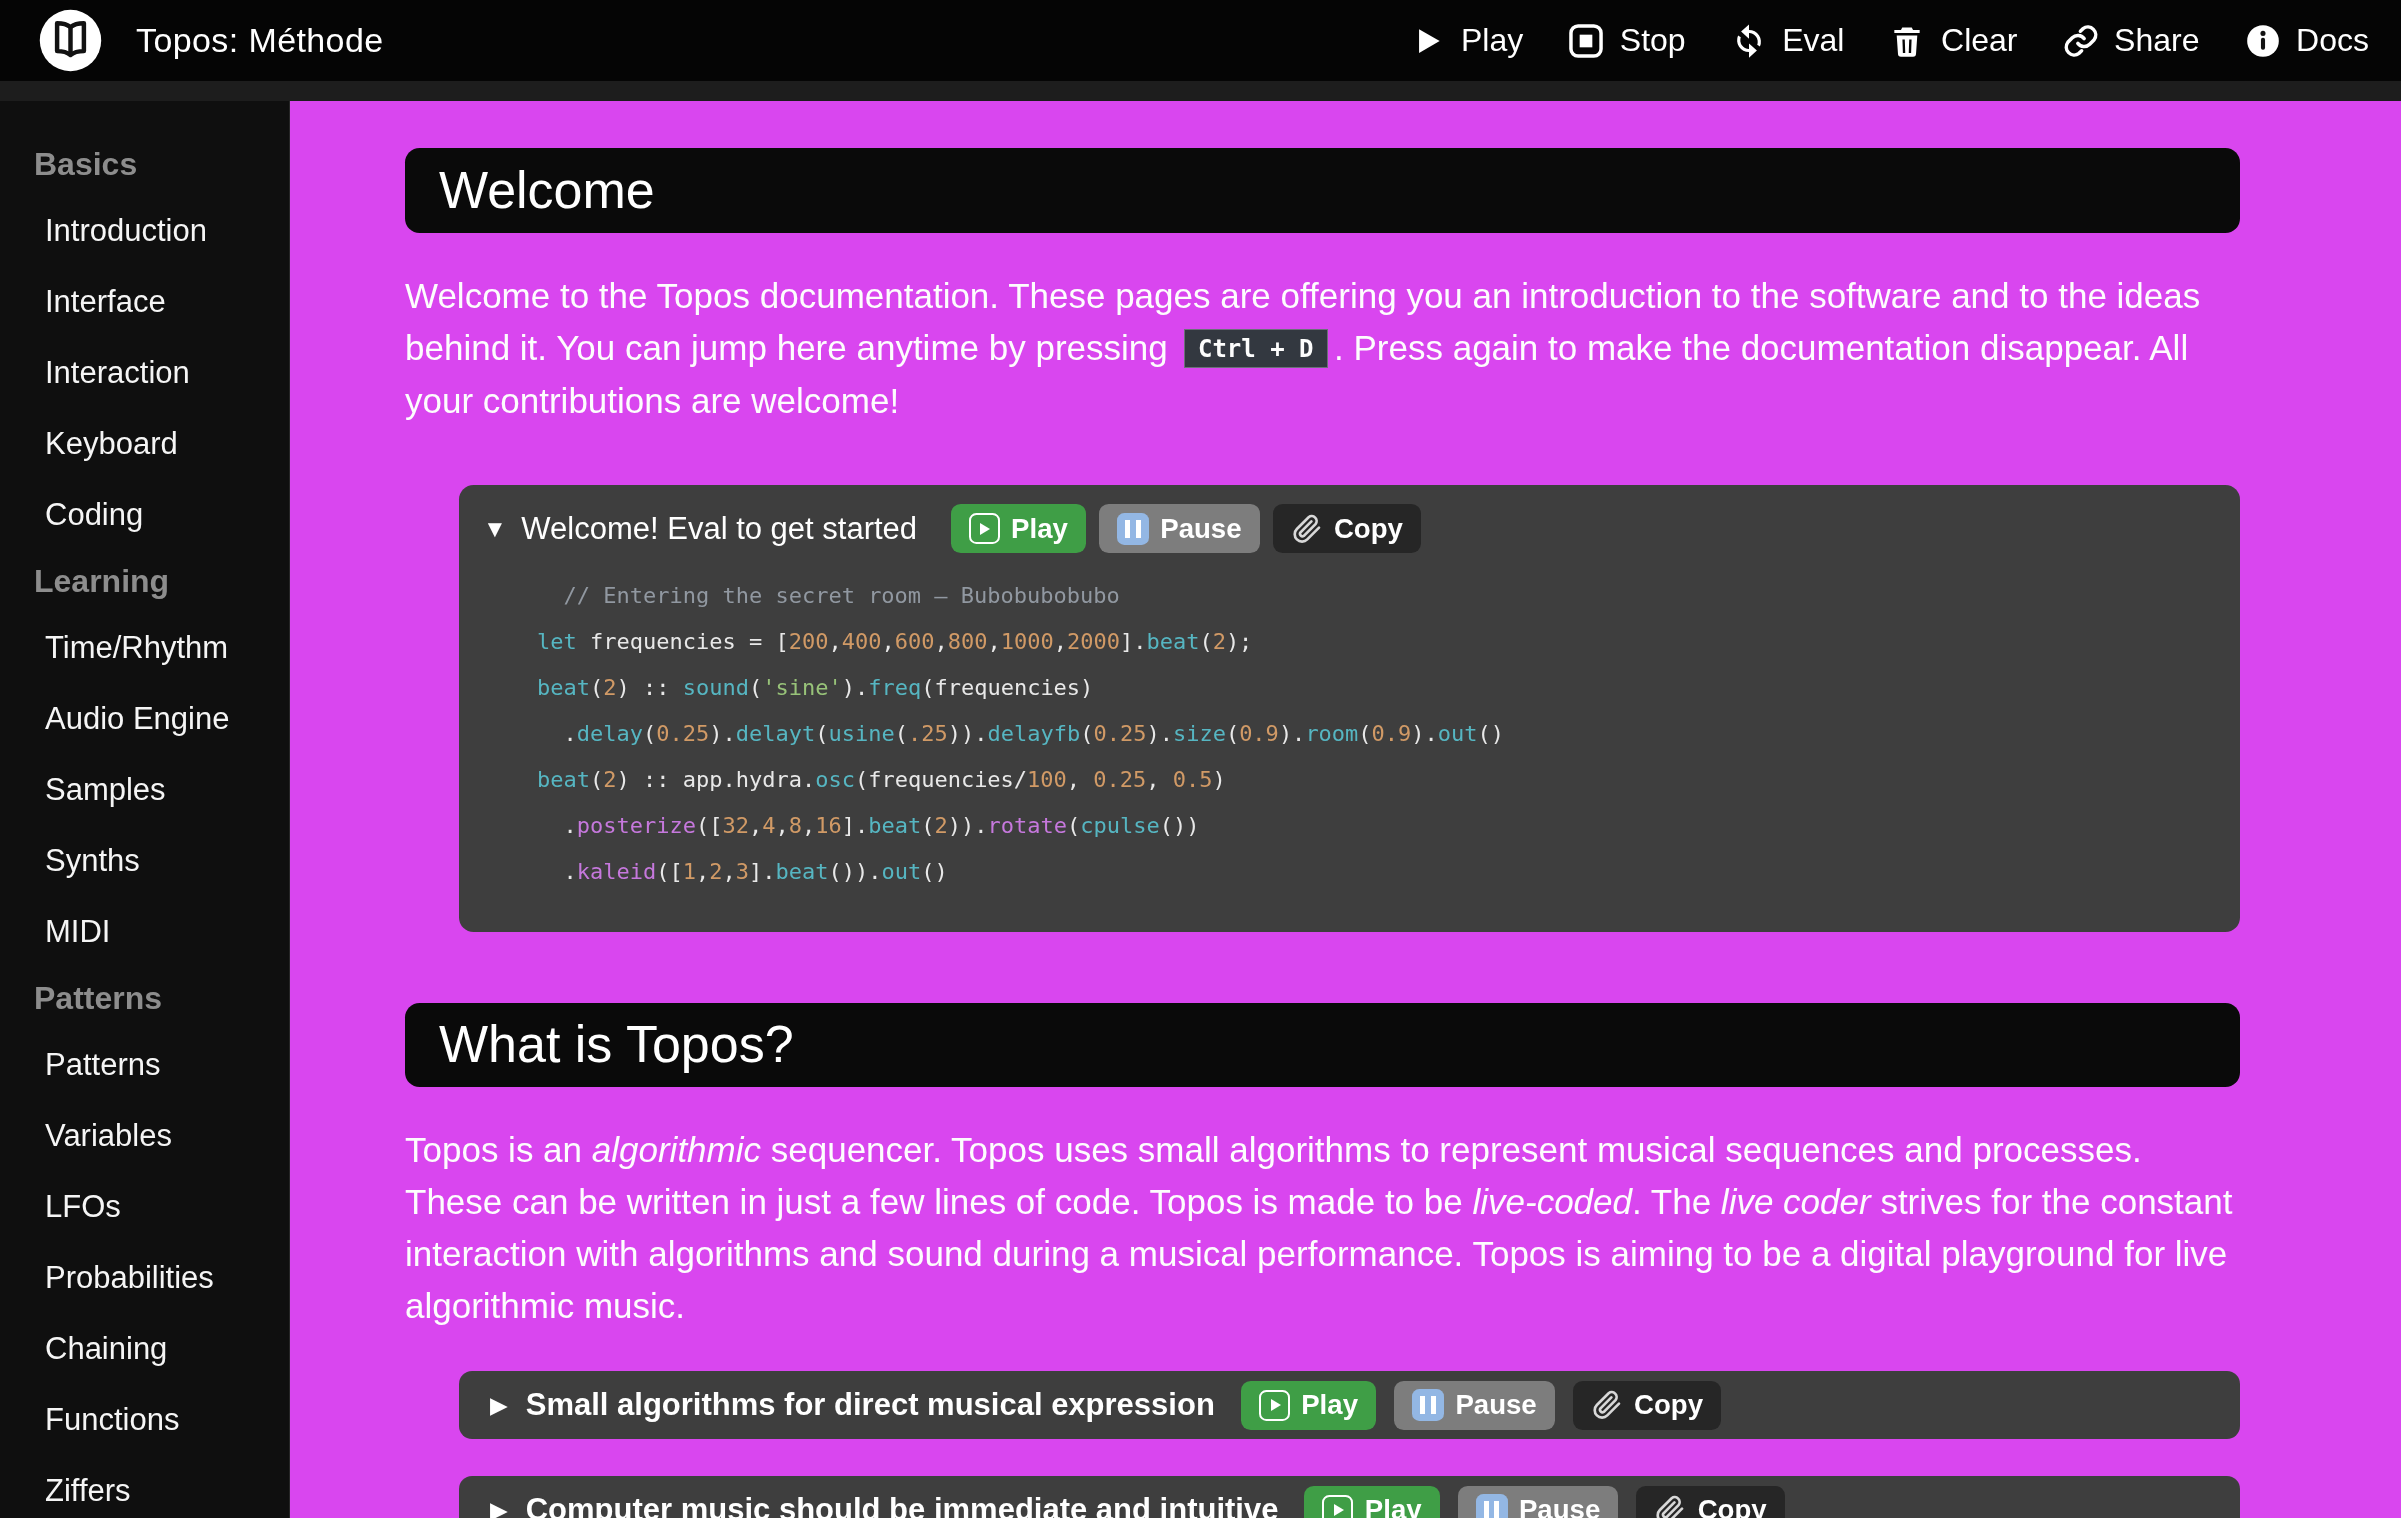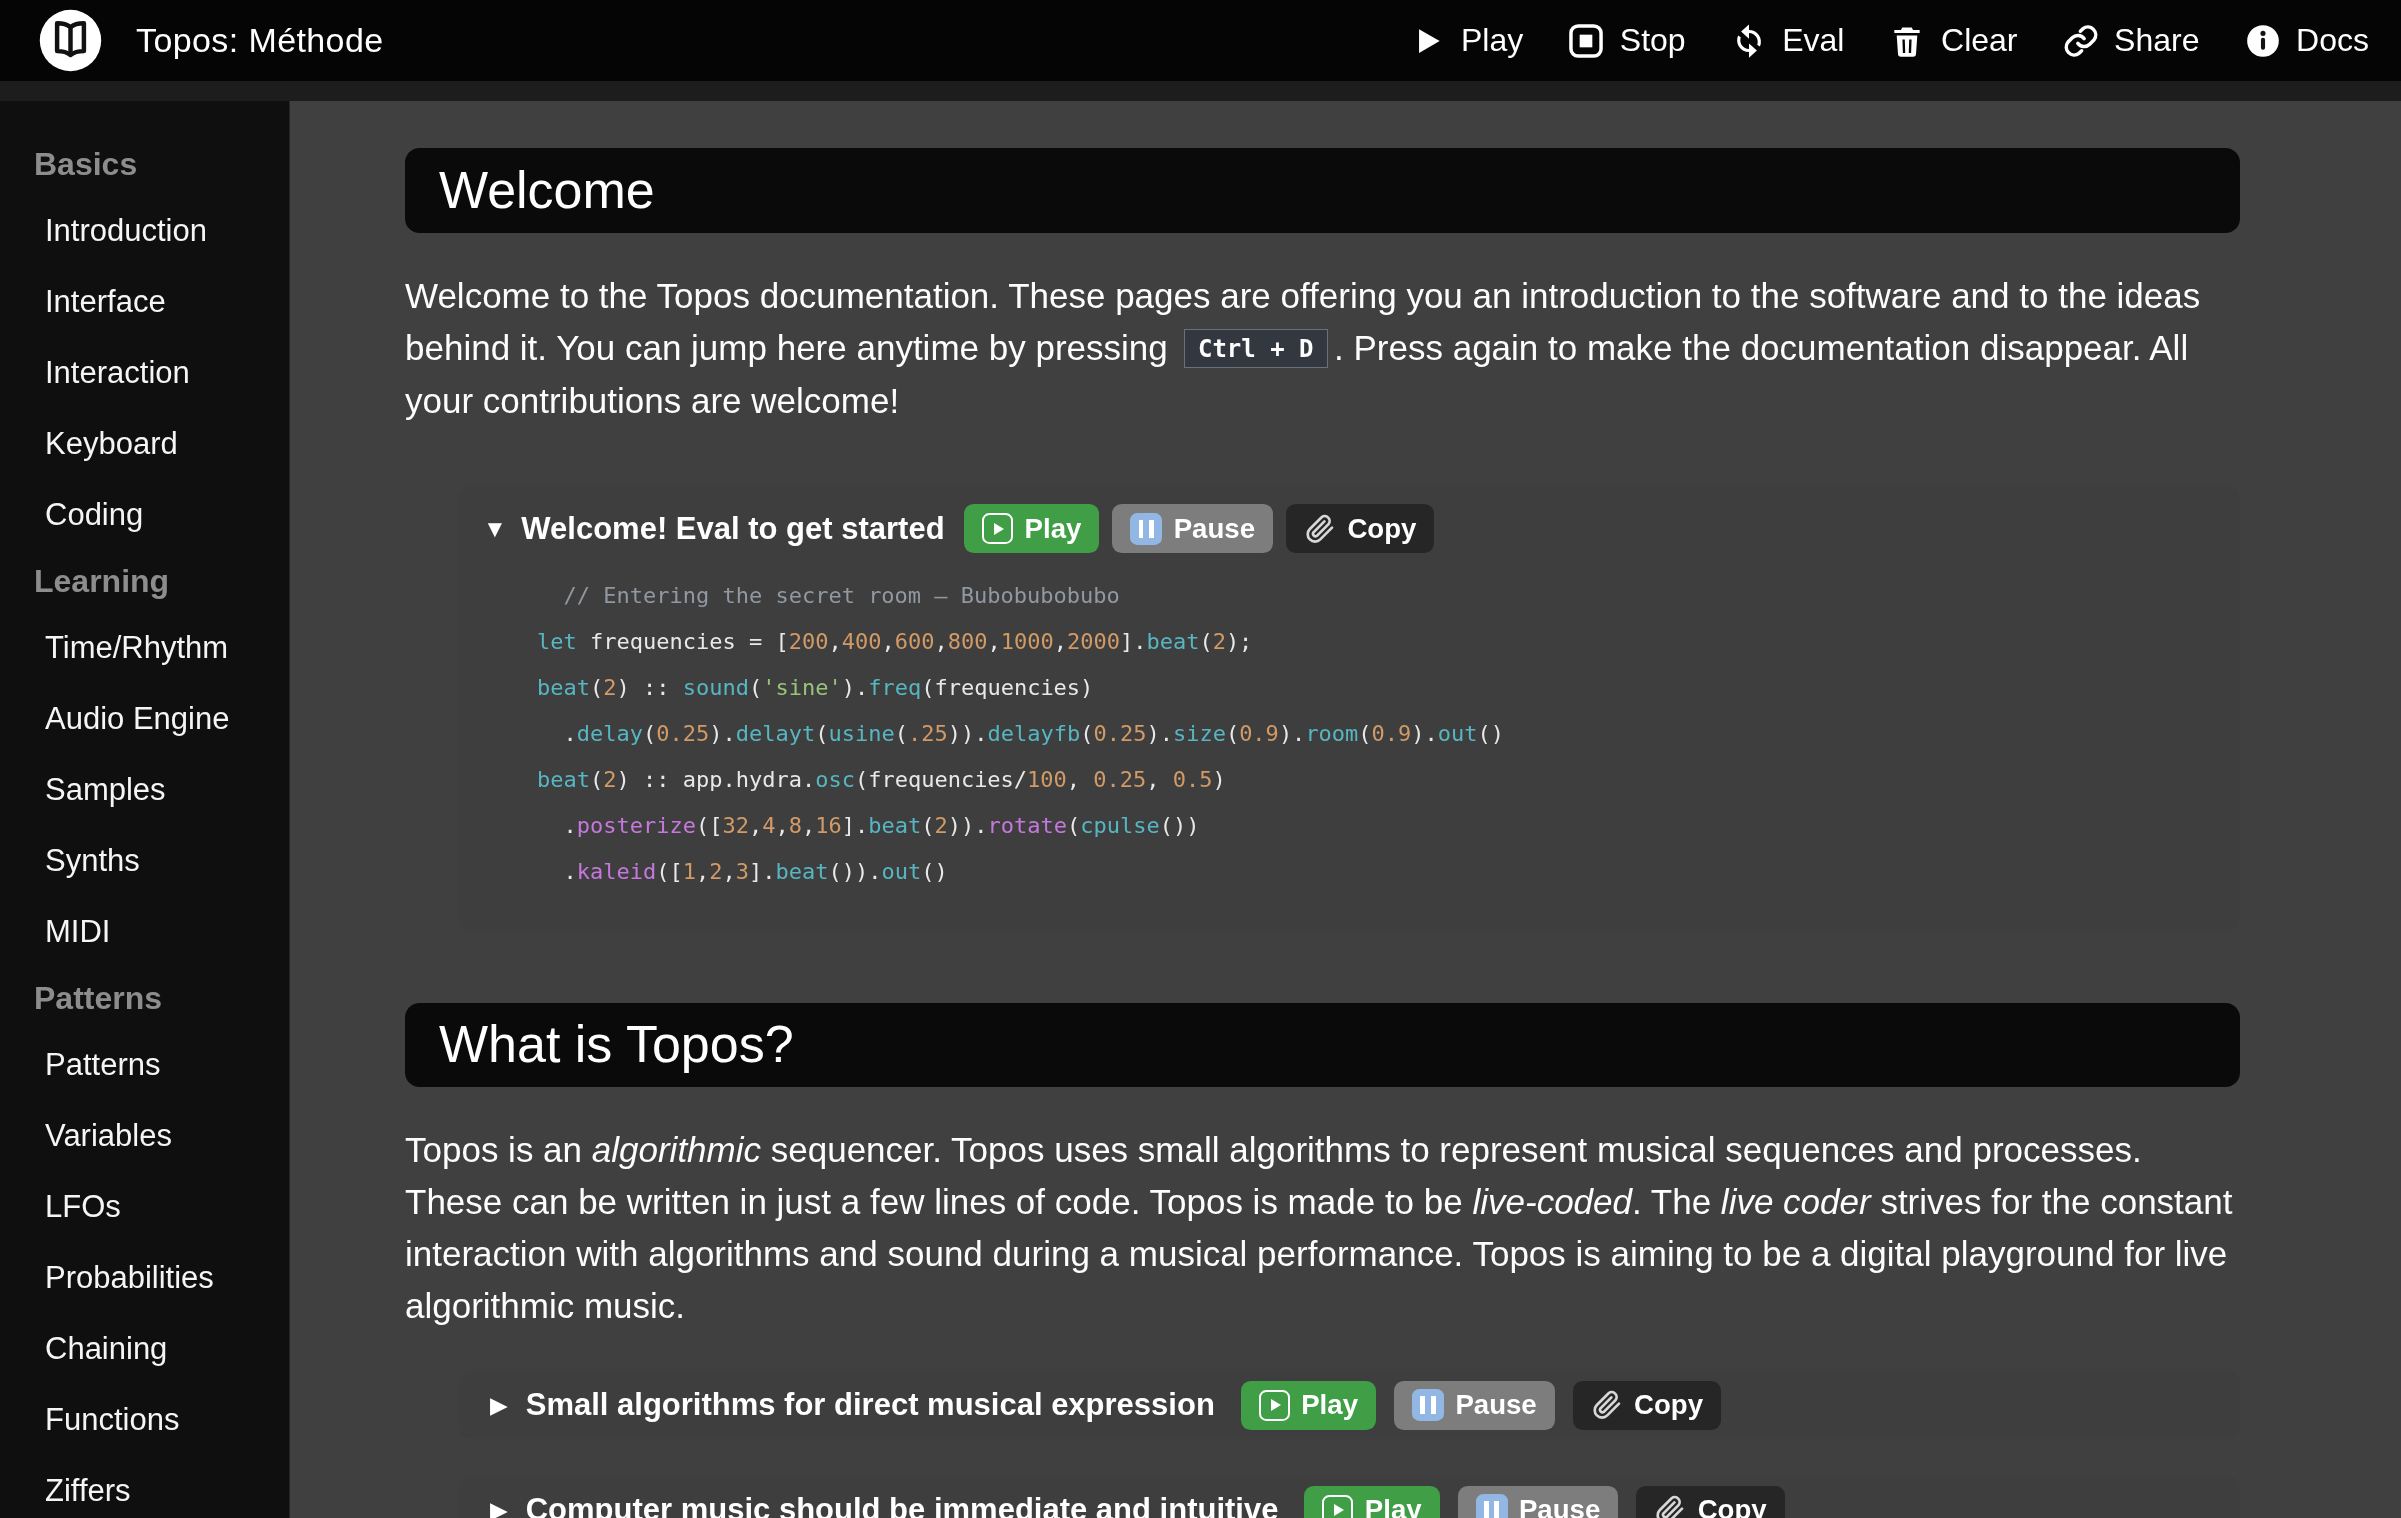--- a/index.html
+++ b/index.html
@@ -32,40 +32,40 @@
     position:absolute; top:101px; left:0; bottom:0; width:290px;
     background:#0f0f0f; padding-top:32px; overflow:hidden;
     border-right:0.8px solid #262626;
   }
   .nav-title { font-size:32px; font-weight:bold; color:#8d8d8d; line-height:62px; padding-left:34px; }
   .nav-item { font-size:31px; color:#f5f5f5; line-height:71px; padding-left:45px; cursor:pointer; white-space:nowrap; }
 
   
   .main {
     position:absolute; top:101px; left:290px; right:0; bottom:0;
-    background:#404040; padding:47px 161px 0 115px; overflow:hidden;
+    background:#d946ef; padding:47px 161px 0 115px; overflow:hidden;
   }
   .heading-box {
     background:#0a0a0a; border-radius:14.6px; font-size:52px; font-weight:500;
     line-height:1.1; padding:13.8px 34px;
   }
   .heading-box.second { margin-top:71px; }
   .para { margin-top:37px; font-size:35px; line-height:52px; color:#fdfdfd; }
   .para em { font-style:italic; }
   .kbd {
     font-family:"DejaVu Sans Mono", monospace; font-size:24px; font-weight:bold;
     background:#333840; border:1.6px solid #6b7078; border-radius:0;
     padding:4.9px 13px; margin:0 6.5px; vertical-align:3.2px; white-space:nowrap;
   }
 
   
   .code-block { margin:58px 0 0 54px; background:#3e3e3e; border-radius:14.6px; padding:19.5px 24px 37px 24px; }
   .code-header { display:flex; align-items:center; gap:14.6px; }
   .code-arrow { font-size:24px; cursor:pointer; }
-  .code-title { font-size:31px; font-weight:bold; margin-right:5px;text-align:right; }
+  .code-title { font-size:31px; font-weight:normal; margin-right:19px;text-align:right; }
 
   .btn {
     height:49px; border:none; border-radius:9.7px; display:inline-flex; align-items:center;
     gap:11.4px; padding:0 18px; font-family:"Liberation Sans", sans-serif;
     font-size:27.6px; font-weight:bold; color:#fff; cursor:pointer; flex:none;
   }
   .btn-play  { background:var(--play-green,#3f9e46); }
   .btn-pause { background:var(--pause-gray,#7d7d7d); }
   .btn-copy  { background:var(--copy-dark,#262626); }
   .icn { flex:none; }

